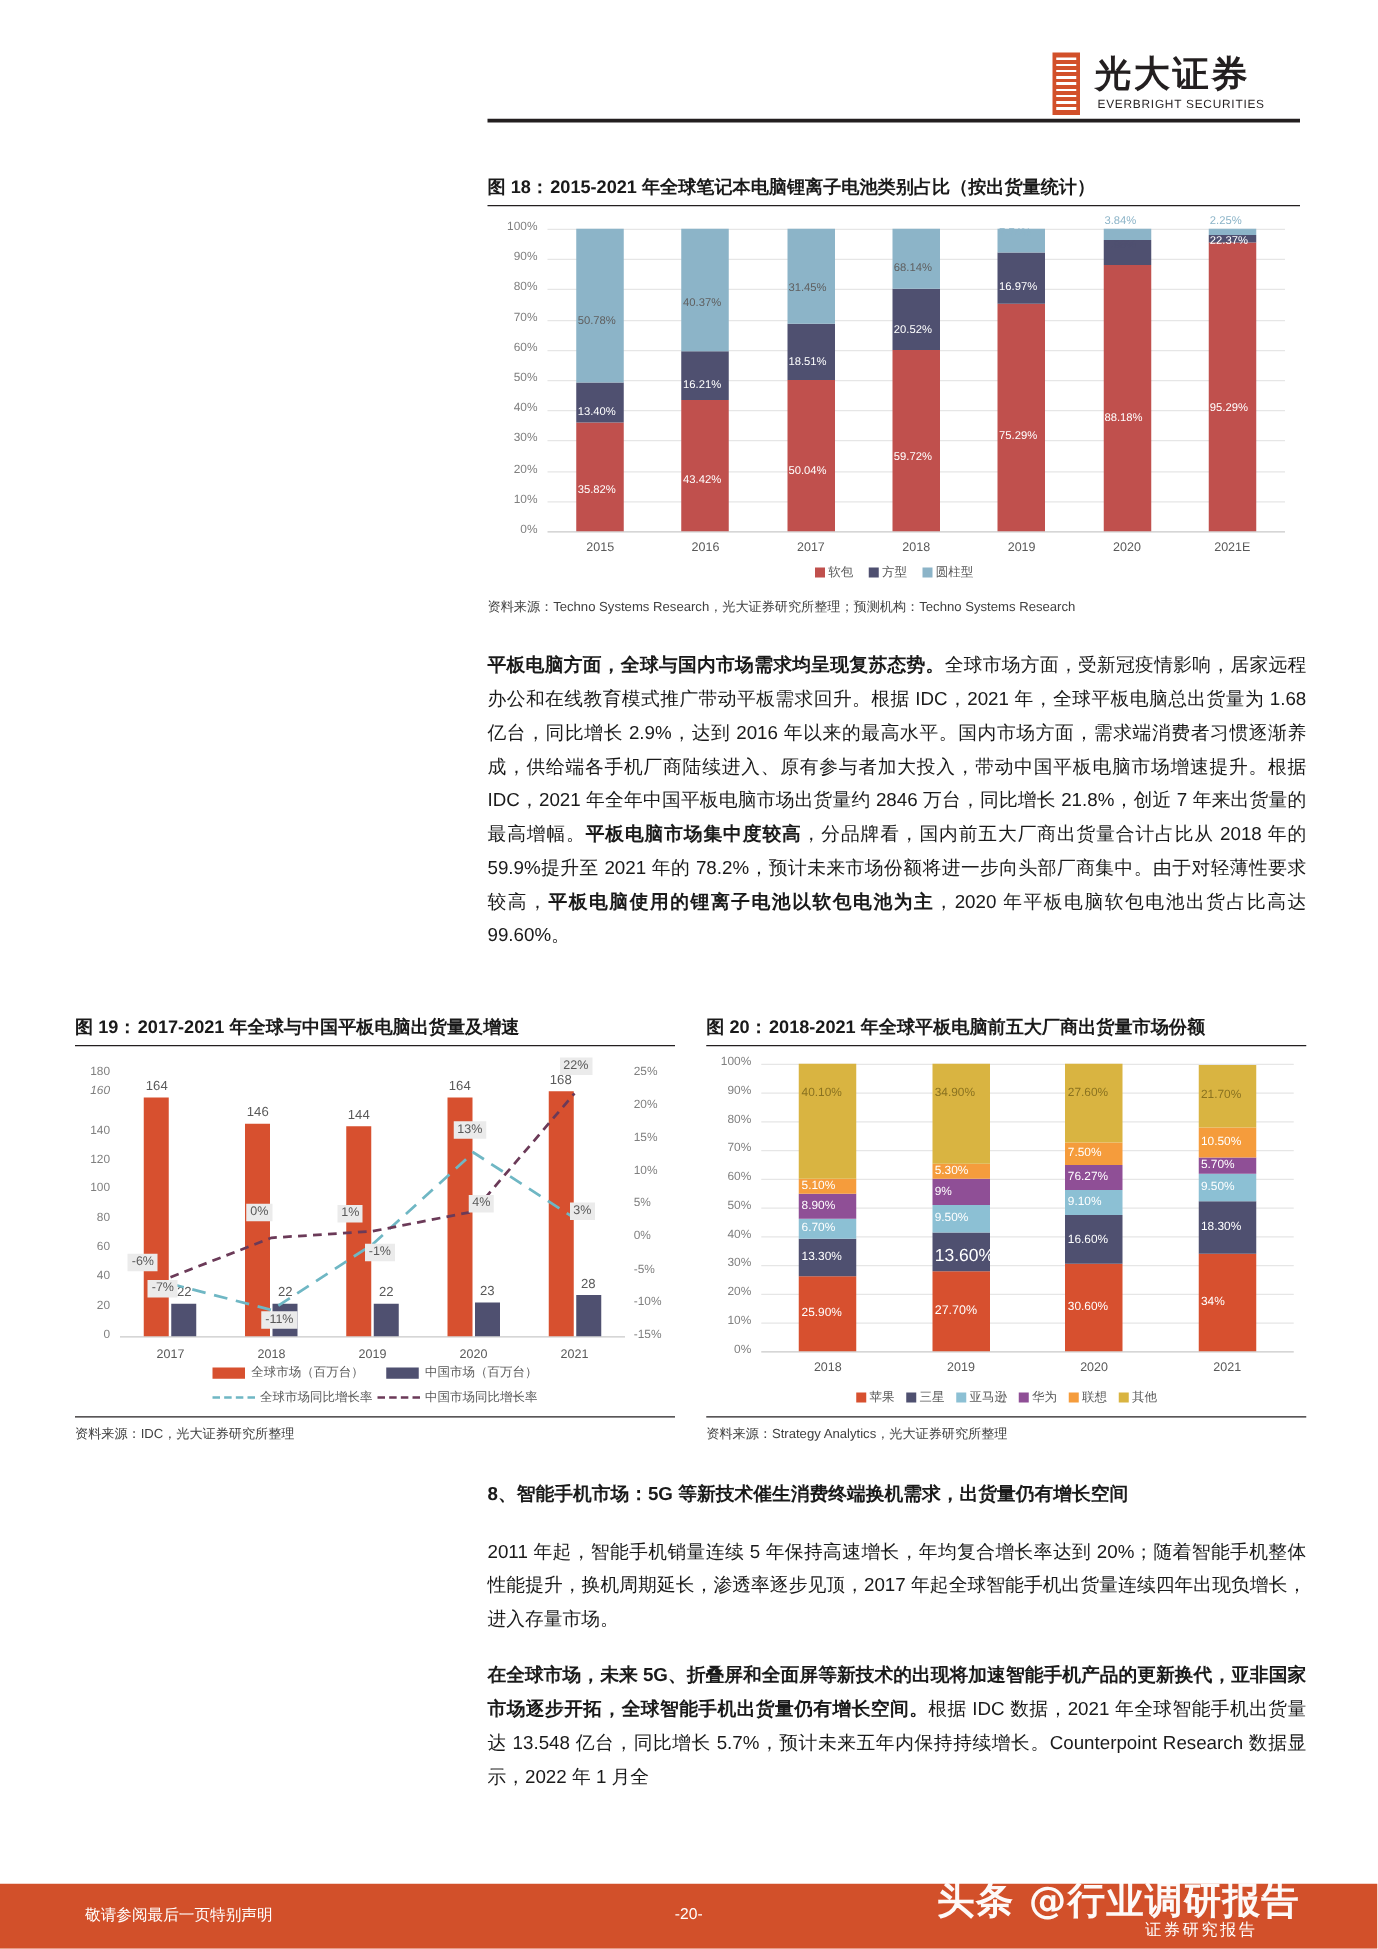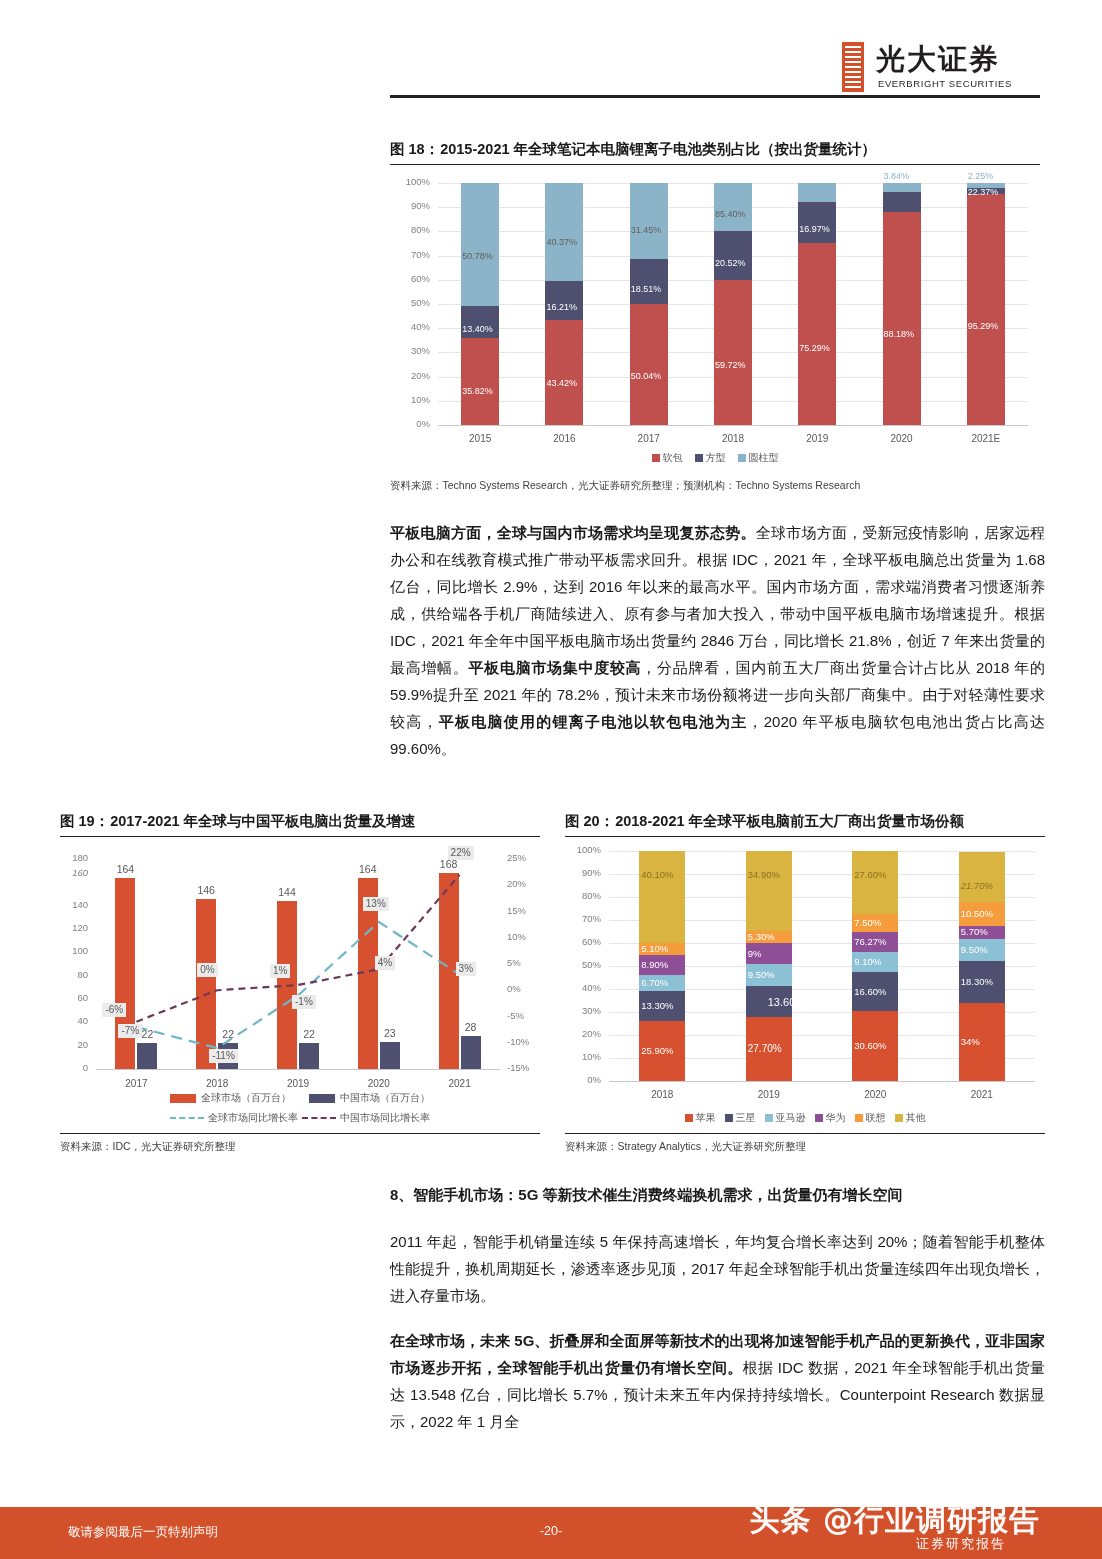--- a/index.html
+++ b/index.html
@@ -187,21 +187,21 @@
       <div class="seg" style="left: 239.714px; top: 86.109px; width: 38px; height: 44.7942px; background: rgb(79, 80, 112);"></div>
       <div class="seg-lbl" style="color: rgb(255, 255, 255); left: 240.714px; top: 110.746px;">18.51%</div>
       <div class="seg" style="left: 239.714px; top: 10px; width: 38px; height: 76.109px; background: rgb(140, 180, 200);"></div>
       <div class="seg-lbl" style="color: rgb(95, 95, 95); left: 240.714px; top: 51.8599px;">31.45%</div>
       <div class="cat-lbl" style="left: 228.714px; top: 260px; width: 60px;">2017</div>
       <div class="seg" style="left: 324px; top: 107.478px; width: 38px; height: 144.522px; background: rgb(192, 80, 77);"></div>
       <div class="seg-lbl" style="color: rgb(255, 255, 255); left: 325px; top: 186.965px;">59.72%</div>
       <div class="seg" style="left: 324px; top: 57.8192px; width: 38px; height: 49.6584px; background: rgb(79, 80, 112);"></div>
       <div class="seg-lbl" style="color: rgb(255, 255, 255); left: 325px; top: 85.1313px;">20.52%</div>
       <div class="seg" style="left: 324px; top: 10px; width: 38px; height: 47.8192px; background: rgb(140, 180, 200);"></div>
-      <div class="seg-lbl" style="color: rgb(95, 95, 95); left: 325px; top: 36.3006px;">85.40%</div>
+      <div class="seg-lbl" style="color: rgb(95, 95, 95); left: 325px; top: 36.3006px;">68.14%</div>
       <div class="cat-lbl" style="left: 313px; top: 260px; width: 60px;">2018</div>
       <div class="seg" style="left: 408.286px; top: 69.7982px; width: 38px; height: 182.202px; background: rgb(192, 80, 77);"></div>
       <div class="seg-lbl" style="color: rgb(255, 255, 255); left: 409.286px; top: 170.009px;">75.29%</div>
       <div class="seg" style="left: 408.286px; top: 28.7308px; width: 38px; height: 41.0674px; background: rgb(79, 80, 112);"></div>
       <div class="seg-lbl" style="color: rgb(255, 255, 255); left: 409.286px; top: 51.3179px;">16.97%</div>
       <div class="seg" style="left: 408.286px; top: 10px; width: 38px; height: 18.7308px; background: rgb(140, 180, 200);"></div>
       <div class="seg-lbl" style="color: rgb(140, 180, 200); left: 409.286px; top: 8px;">7.74%</div>
       <div class="cat-lbl" style="left: 397.286px; top: 260px; width: 60px;">2019</div>
       <div class="seg" style="left: 492.571px; top: 38.6044px; width: 38px; height: 213.396px; background: rgb(192, 80, 77);"></div>
       <div class="seg-lbl" style="color: rgb(255, 255, 255); left: 493.571px; top: 155.972px;">88.18%</div>
@@ -363,21 +363,21 @@
       <div class="seg" style="left: 74.25px; top: 111.96px; width: 46px; height: 20.47px; background: rgb(143, 79, 150);"></div>
       <div class="seg-lbl" style="color: rgb(255, 255, 255); left: 76.25px; font-size: 9.5px; top: 116.195px;">8.90%</div>
       <div class="seg" style="left: 74.25px; top: 100.23px; width: 46px; height: 11.73px; background: rgb(245, 156, 60);"></div>
       <div class="seg-lbl" style="color: rgb(255, 255, 255); left: 76.25px; font-size: 9.5px; top: 100.095px;">5.10%</div>
       <div class="seg" style="left: 74.25px; top: 8px; width: 46px; height: 92.23px; background: rgb(217, 180, 65);"></div>
       <div class="seg-lbl" style="color: rgb(138, 114, 32); left: 76.25px; font-size: 9.5px; top: 26px;">40.10%</div>
       <div class="cat-lbl" style="left: 65.25px; top: 246px; width: 64px;">2018</div>
       <div class="seg" style="left: 180.75px; top: 174.29px; width: 46px; height: 63.71px; background: rgb(215, 80, 47);"></div>
       <div class="seg-lbl" style="color: rgb(255, 255, 255); left: 182.75px; font-size: 10px; top: 200.145px;">27.70%</div>
       <div class="seg" style="left: 180.75px; top: 143.01px; width: 46px; height: 31.28px; background: rgb(79, 80, 112);"></div>
-      <div class="seg-lbl" style="color: rgb(255, 255, 255); left: 182.75px; font-size: 11px; top: 152.65px; margin-left: 20px;">13.60%</div>
+      <div class="seg-lbl" style="color: rgb(255, 255, 255); left: 182.75px; font-size: 14px; top: 152.65px;">13.60%</div>
       <div class="seg" style="left: 180.75px; top: 121.16px; width: 46px; height: 21.85px; background: rgb(140, 192, 212);"></div>
       <div class="seg-lbl" style="color: rgb(255, 255, 255); left: 182.75px; font-size: 9.5px; top: 126.085px;">9.50%</div>
       <div class="seg" style="left: 180.75px; top: 100.46px; width: 46px; height: 20.7px; background: rgb(143, 79, 150);"></div>
       <div class="seg-lbl" style="color: rgb(255, 255, 255); left: 182.75px; font-size: 9.5px; top: 104.81px;">9%</div>
       <div class="seg" style="left: 180.75px; top: 88.27px; width: 46px; height: 12.19px; background: rgb(245, 156, 60);"></div>
       <div class="seg-lbl" style="color: rgb(255, 255, 255); left: 182.75px; font-size: 9.5px; top: 88.365px;">5.30%</div>
       <div class="seg" style="left: 180.75px; top: 8px; width: 46px; height: 80.27px; background: rgb(217, 180, 65);"></div>
       <div class="seg-lbl" style="color: rgb(138, 114, 32); left: 182.75px; font-size: 9.5px; top: 26px;">34.90%</div>
       <div class="cat-lbl" style="left: 171.75px; top: 246px; width: 64px;">2019</div>
       <div class="seg" style="left: 287.25px; top: 167.62px; width: 46px; height: 70.38px; background: rgb(215, 80, 47);"></div>
@@ -397,21 +397,21 @@
       <div class="seg-lbl" style="color: rgb(255, 255, 255); left: 395.75px; font-size: 9.5px; top: 192.9px;">34%</div>
       <div class="seg" style="left: 393.75px; top: 117.71px; width: 46px; height: 42.09px; background: rgb(79, 80, 112);"></div>
       <div class="seg-lbl" style="color: rgb(255, 255, 255); left: 395.75px; font-size: 9.5px; top: 132.755px;">18.30%</div>
       <div class="seg" style="left: 393.75px; top: 95.86px; width: 46px; height: 21.85px; background: rgb(140, 192, 212);"></div>
       <div class="seg-lbl" style="color: rgb(255, 255, 255); left: 395.75px; font-size: 9.5px; top: 100.785px;">9.50%</div>
       <div class="seg" style="left: 393.75px; top: 82.75px; width: 46px; height: 13.11px; background: rgb(143, 79, 150);"></div>
       <div class="seg-lbl" style="color: rgb(255, 255, 255); left: 395.75px; font-size: 9.5px; top: 83.305px;">5.70%</div>
       <div class="seg" style="left: 393.75px; top: 58.6px; width: 46px; height: 24.15px; background: rgb(245, 156, 60);"></div>
       <div class="seg-lbl" style="color: rgb(255, 255, 255); left: 395.75px; font-size: 9.5px; top: 64.675px;">10.50%</div>
       <div class="seg" style="left: 393.75px; top: 8.69px; width: 46px; height: 49.91px; background: rgb(217, 180, 65);"></div>
-      <div class="seg-lbl" style="color: rgb(138, 114, 32); left: 395.75px; font-size: 9.5px; top: 37px; font-style: italic;">21.70%</div>
+      <div class="seg-lbl" style="color: rgb(138, 114, 32); left: 395.75px; font-size: 9.5px; top: 27px;">21.70%</div>
       <div class="cat-lbl" style="left: 384.75px; top: 246px; width: 64px;">2021</div>
       <div class="legend-row" style="top: 268px; left: 0px; gap: 9px;">
         <div class="legend-item">
           <span class="legend-swatch" style="background: rgb(215, 80, 47);"></span>
           <span>苹果</span>
         </div>
         <div class="legend-item">
           <span class="legend-swatch" style="background: rgb(79, 80, 112);"></span>
           <span>三星</span>
         </div>

